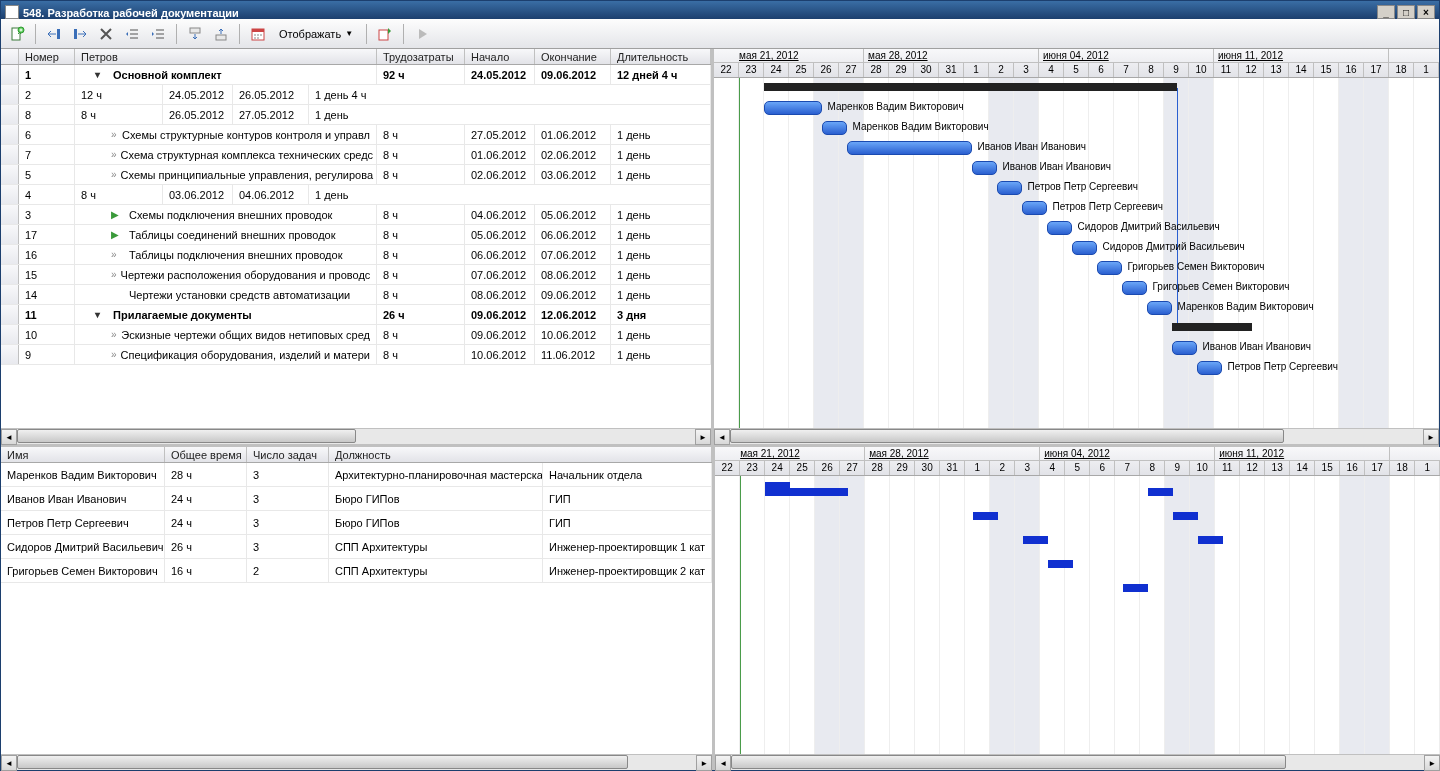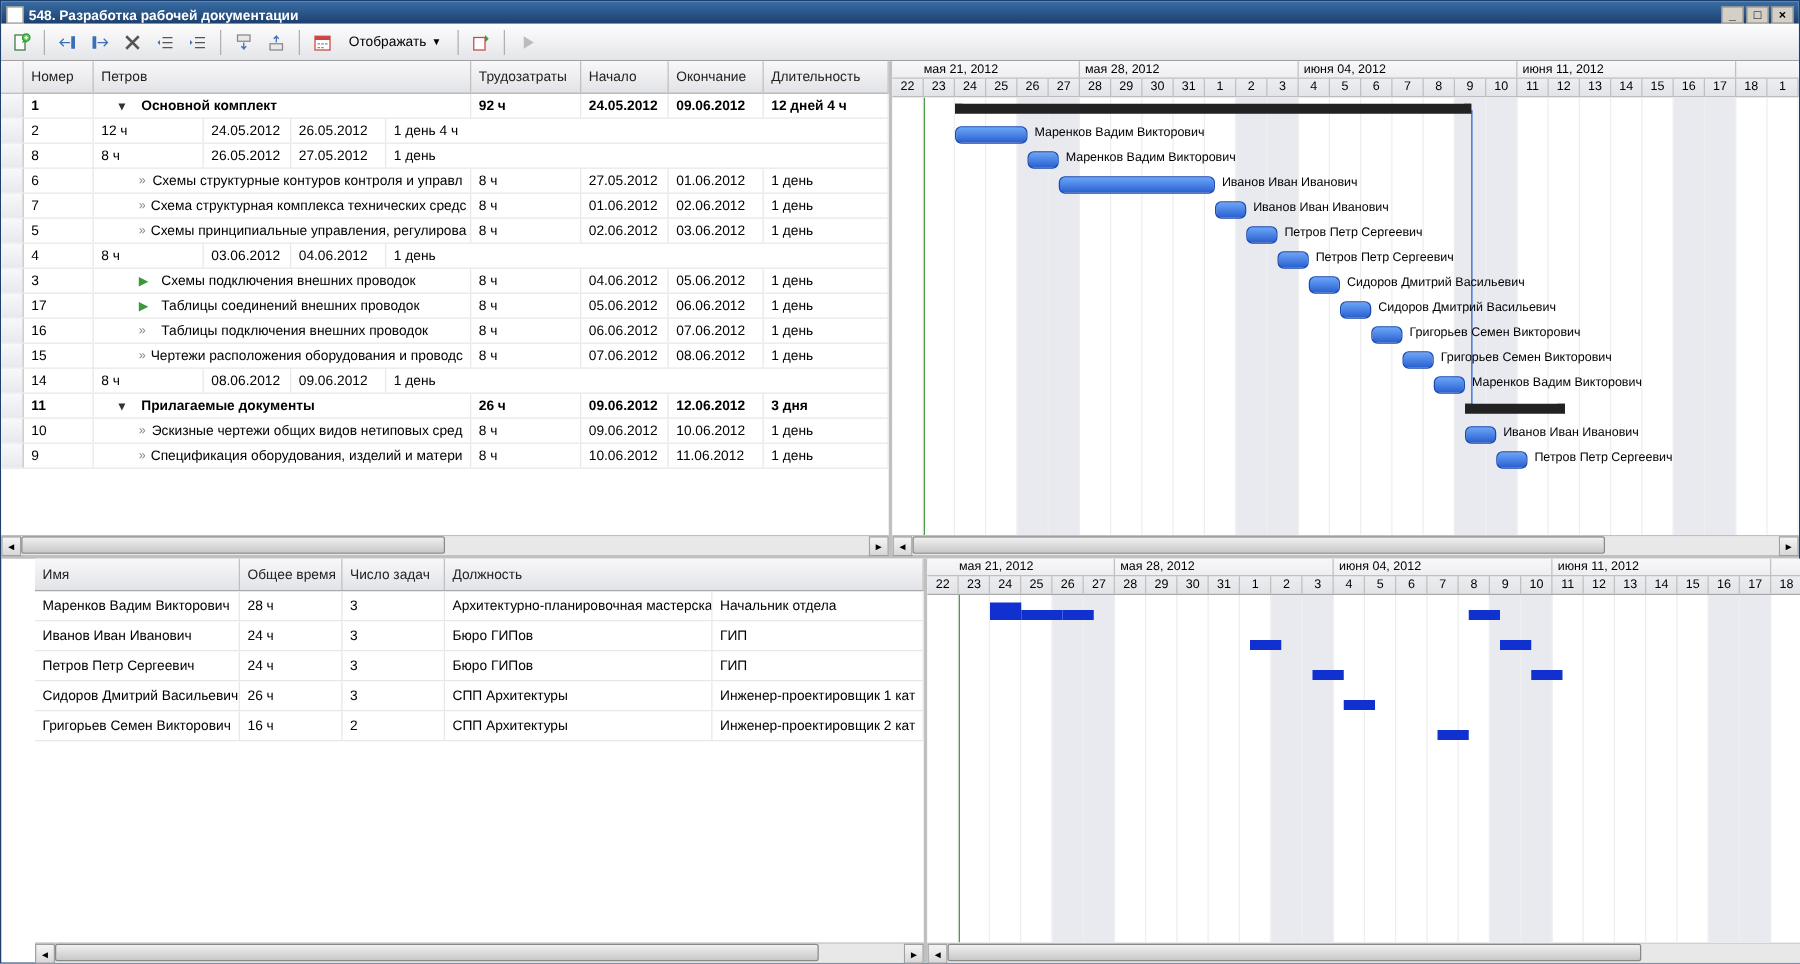--- a/index.html
+++ b/index.html
@@ -12,43 +12,43 @@
 .titlebar .app-icon { width: 14px; height: 14px; background: #fff; margin-right: 4px; border: 1px solid #888; }
 
 .toolbar { height: 30px; background: linear-gradient(#fdfdfd, #e4e5e9); border-bottom: 1px solid #a0a0a0; display: flex; align-items: center; padding: 0 4px; gap: 2px; }
 .toolbar .tbtn { width: 24px; height: 22px; display: flex; align-items: center; justify-content: center; border: 1px solid transparent; border-radius: 2px; cursor: pointer; }
 .toolbar .sep { width: 1px; height: 20px; background: #b0b0b0; margin: 0 4px; }
 .toolbar .dropdown { height: 22px; padding: 0 6px; display: flex; align-items: center; border: 1px solid transparent; border-radius: 2px; cursor: pointer; }
 .toolbar .dropdown .caret { margin-left: 4px; font-size: 8px; }
 
 .content { flex: 1; display: flex; flex-direction: column; }
 .top-row { height: 398px; display: flex; border-bottom: 3px solid #c0c0c0; }
-.bot-row { flex: 1; display: flex; padding-left: 27px; }
+.bot-row { flex: 1; display: flex; }
 .left-pane { width: 728px; display: flex; flex-direction: column; border-right: 3px solid #c0c0c0; background: #fff; }
 .right-pane { flex: 1; display: flex; flex-direction: column; background: #fff; }
 
-.grid-header { display: flex; background: linear-gradient(#f8f8fa, #e2e3e8); border-bottom: 1px solid #a8a8a8; height: 26px; }
+.grid-header { display: flex; background: linear-gradient(#f8f8fa, #e2e3e8); border-bottom: 1px solid #a8a8a8; height: 16px; }
 .grid-header .hcell { border-right: 1px solid #c0c0c0; padding: 4px 6px; font-size: 11px; color: #222; white-space: nowrap; overflow: hidden; display: flex; align-items: center; }
 .grid-body { flex: 1; overflow: hidden; }
 .grid-row { display: flex; height: 20px; border-bottom: 1px solid #e8e8e8; }
 .grid-row.bold .gcell { font-weight: bold; }
 .gcell { border-right: 1px solid #e8e8e8; padding: 2px 6px; font-size: 11px; white-space: nowrap; overflow: hidden; display: flex; align-items: center; }
 .row-indicator { width: 18px; border-right: 1px solid #c0c0c0; background: linear-gradient(#f8f8fa, #e8e9ee); }
 .task-icon { margin-right: 4px; font-size: 10px; display: inline-block; width: 14px; }
 .indent1 { padding-left: 20px; }
 .indent2 { padding-left: 36px; }
 
 .hscroll { height: 16px; background: #e8e8e8; border-top: 1px solid #c0c0c0; display: flex; }
 .hscroll .sbtn { width: 16px; height: 16px; background: linear-gradient(#f4f4f4, #d8d8d8); border: 1px solid #a0a0a0; font-size: 8px; display: flex; align-items: center; justify-content: center; cursor: pointer; }
 .hscroll .track { flex: 1; background: #e8e8e8; position: relative; }
 .hscroll .thumb { position: absolute; height: 14px; top: 0; background: linear-gradient(#f0f0f0, #c8c8c8); border: 1px solid #888; border-radius: 2px; }
 
 
 .timeline-hdr { background: linear-gradient(#f8f8fa, #e2e3e8); border-bottom: 1px solid #a8a8a8; }
-.timeline-hdr .months { display: flex; height: 14px; border-bottom: 1px solid #c0c0c0; }
+.timeline-hdr .months { display: flex; height: 14px; border-bottom: 1px solid #c0c0c0; text-decoration: underline; }
 .timeline-hdr .months div { border-right: 1px solid #c0c0c0; font-size: 10px; padding: 0 4px; display: flex; align-items: center; white-space: nowrap; }
 .timeline-hdr .days { display: flex; height: 14px; }
 .timeline-hdr .days div { width: 25px; border-right: 1px solid #c0c0c0; font-size: 10px; text-align: center; line-height: 14px; }
 .timeline-body { flex: 1; position: relative; overflow: hidden; background: #fff; }
 .timeline-body .cols { position: absolute; inset: 0; display: flex; }
 .timeline-body .cols div { width: 25px; border-right: 1px solid #eee; }
 .timeline-body .cols div.weekend { background: #e8eaf0; }
 .timeline-body .today-line { position: absolute; top: 0; bottom: 0; width: 1px; background: #4a9c4a; }
 
 .gantt-row { position: absolute; height: 20px; left: 0; right: 0; }
@@ -266,20 +266,21 @@
               <div class="gcell" style="width:56px">15</div>
               <div class="gcell indent2" style="width:302px"><span class="task-icon" style="color:#888">»</span>Чертежи расположения оборудования и проводс</div>
               <div class="gcell" style="width:88px">8 ч</div>
               <div class="gcell" style="width:70px">07.06.2012</div>
               <div class="gcell" style="width:76px">08.06.2012</div>
               <div class="gcell" style="flex:1">1 день</div>
             </div>
             <div class="grid-row">
               <div class="gcell row-indicator"></div>
               <div class="gcell" style="width:56px">14</div>
+              <div class="gcell indent2" style="width:302px"><span class="task-icon"></span>Чертежи установки средств автоматизации</div>
               <div class="gcell" style="width:88px">8 ч</div>
               <div class="gcell" style="width:70px">08.06.2012</div>
               <div class="gcell" style="width:76px">09.06.2012</div>
               <div class="gcell" style="flex:1">1 день</div>
             </div>
             <div class="grid-row bold">
               <div class="gcell row-indicator"></div>
               <div class="gcell" style="width:56px">11</div>
               <div class="gcell indent1" style="width:302px"><span class="task-icon" style="color:#333">▾</span>Прилагаемые документы</div>
               <div class="gcell" style="width:88px">26 ч</div>

